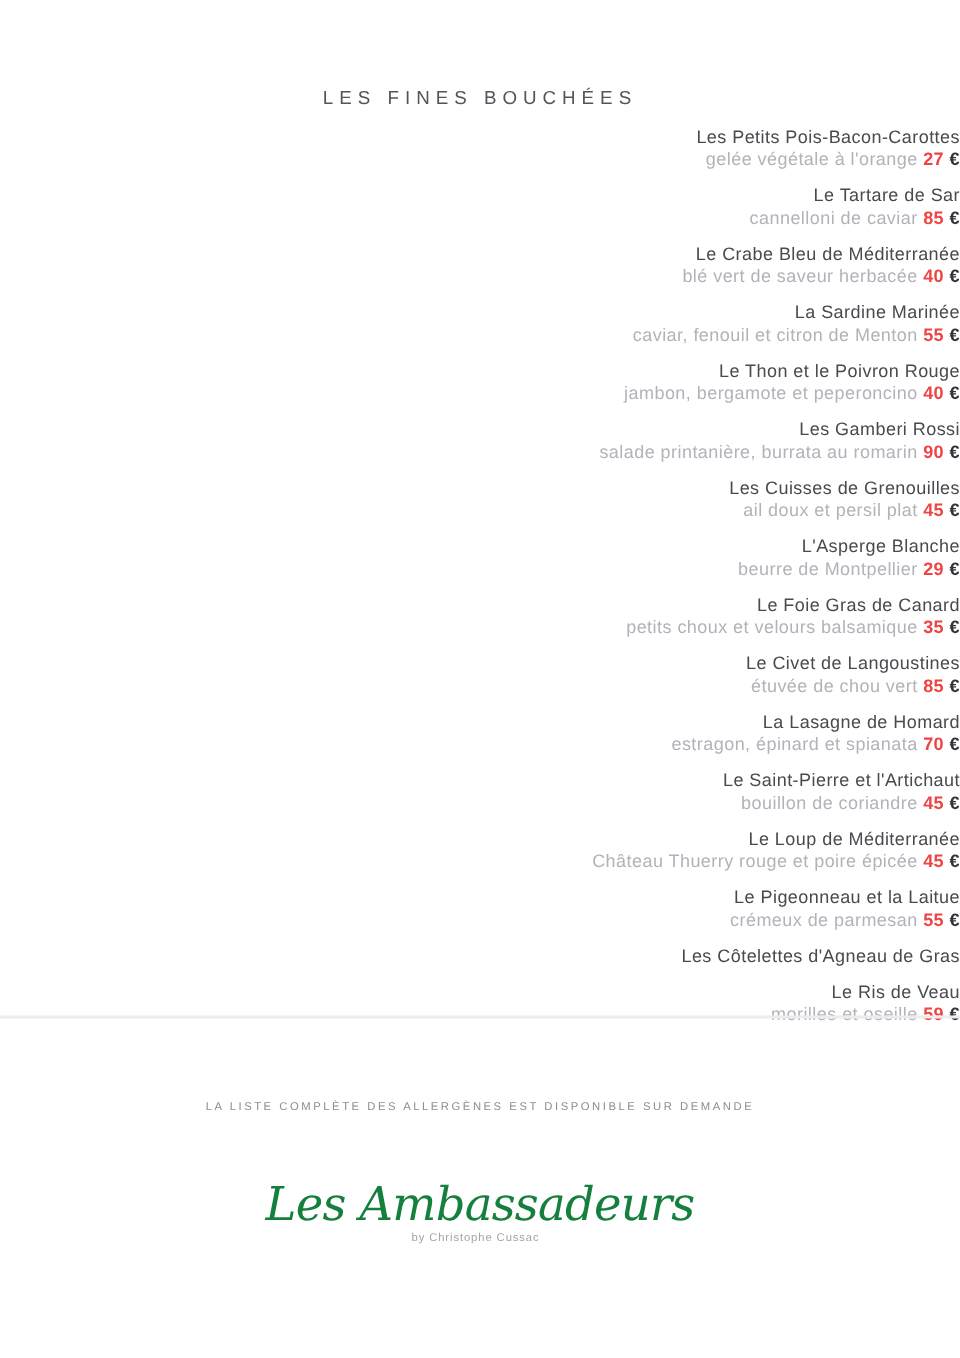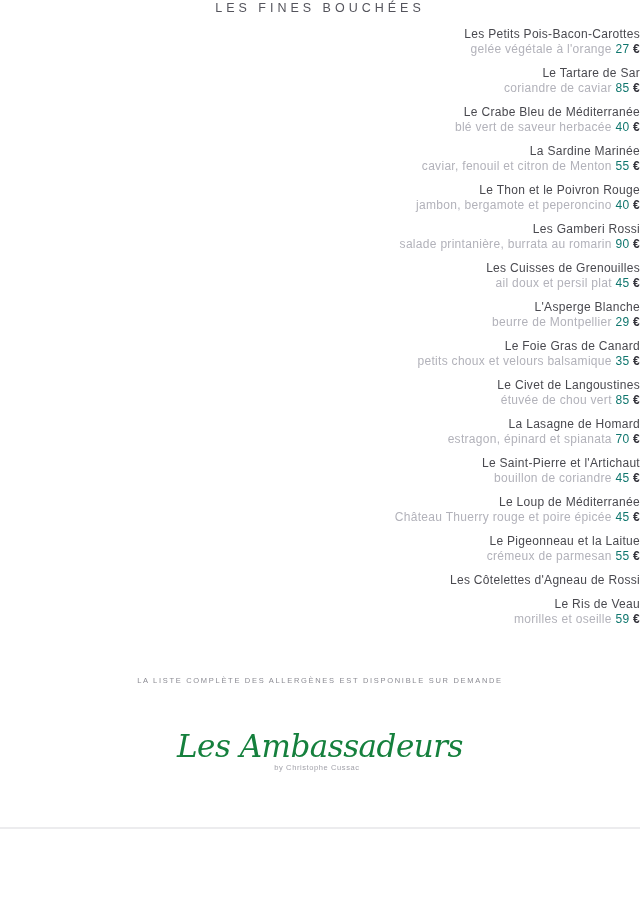--- a/index.html
+++ b/index.html
@@ -7,23 +7,24 @@
     padding: 0;
     width: 640px;
     height: 905px;
     background: #ffffff;
     overflow: hidden;
     font-family: "Liberation Sans", sans-serif;
   }
   .page {
     position: relative;
     width: 640px;
-    height: 829px;
+    height: 679px;
     background: #ffffff;
     box-sizing: border-box;
+    padding-top: 57px;
     text-align: center;
   }
   .page::after {
     content: "";
     position: absolute;
     left: 0; bottom: 0;
     width: 100%; height: 2px;
     background: #ececee;
   }
   .menu-title {
@@ -44,22 +45,22 @@
     line-height: 15px;
   }
   .item-desc {
     font-size: 12px;
     font-weight: 300;
     color: #b2b2ba;
     letter-spacing: 0.3px;
     line-height: 15px;
   }
   .item-desc .price {
-    color: #0f766e;
-    font-weight: 400;
+    color: #ef4444;
+    font-weight: 700;
   }
   .item-desc .euro {
     color: #33333b;
     font-weight: 700;
   }
   .allergen-note {
     margin-top: 48px;
     font-size: 7.5px;
     letter-spacing: 1.7px;
     color: #8b8b93;
@@ -94,21 +95,21 @@
 
   <div class="menu-title">LES FINES BOUCHÉES</div>
 
   <div class="menu" id="menu-list">
       <div class="item">
         <div class="item-name">Les Petits Pois-Bacon-Carottes</div>
         <div class="item-desc"><span>gelée végétale à l'orange</span> <span class="price">27</span> <span class="euro">€</span></div>
       </div>
       <div class="item">
         <div class="item-name">Le Tartare de Sar</div>
-        <div class="item-desc"><span>coriandre de caviar</span> <span class="price">85</span> <span class="euro">€</span></div>
+        <div class="item-desc"><span>cannelloni de caviar</span> <span class="price">85</span> <span class="euro">€</span></div>
       </div>
       <div class="item">
         <div class="item-name">Le Crabe Bleu de Méditerranée</div>
         <div class="item-desc"><span>blé vert de saveur herbacée</span> <span class="price">40</span> <span class="euro">€</span></div>
       </div>
       <div class="item">
         <div class="item-name">La Sardine Marinée</div>
         <div class="item-desc"><span>caviar, fenouil et citron de Menton</span> <span class="price">55</span> <span class="euro">€</span></div>
       </div>
       <div class="item">
@@ -145,21 +146,21 @@
       </div>
       <div class="item">
         <div class="item-name">Le Loup de Méditerranée</div>
         <div class="item-desc"><span>Château Thuerry rouge et poire épicée</span> <span class="price">45</span> <span class="euro">€</span></div>
       </div>
       <div class="item">
         <div class="item-name">Le Pigeonneau et la Laitue</div>
         <div class="item-desc"><span>crémeux de parmesan</span> <span class="price">55</span> <span class="euro">€</span></div>
       </div>
       <div class="item">
-        <div class="item-name">Les Côtelettes d'Agneau de Rossi</div>
+        <div class="item-name">Les Côtelettes d'Agneau de Gras</div>
       </div>
       <div class="item">
         <div class="item-name">Le Ris de Veau</div>
         <div class="item-desc"><span>morilles et oseille</span> <span class="price">59</span> <span class="euro">€</span></div>
       </div>
     </div>
 
   <div class="allergen-note">LA LISTE COMPLÈTE DES ALLERGÈNES EST DISPONIBLE SUR DEMANDE</div>
 
   <div class="brand">

